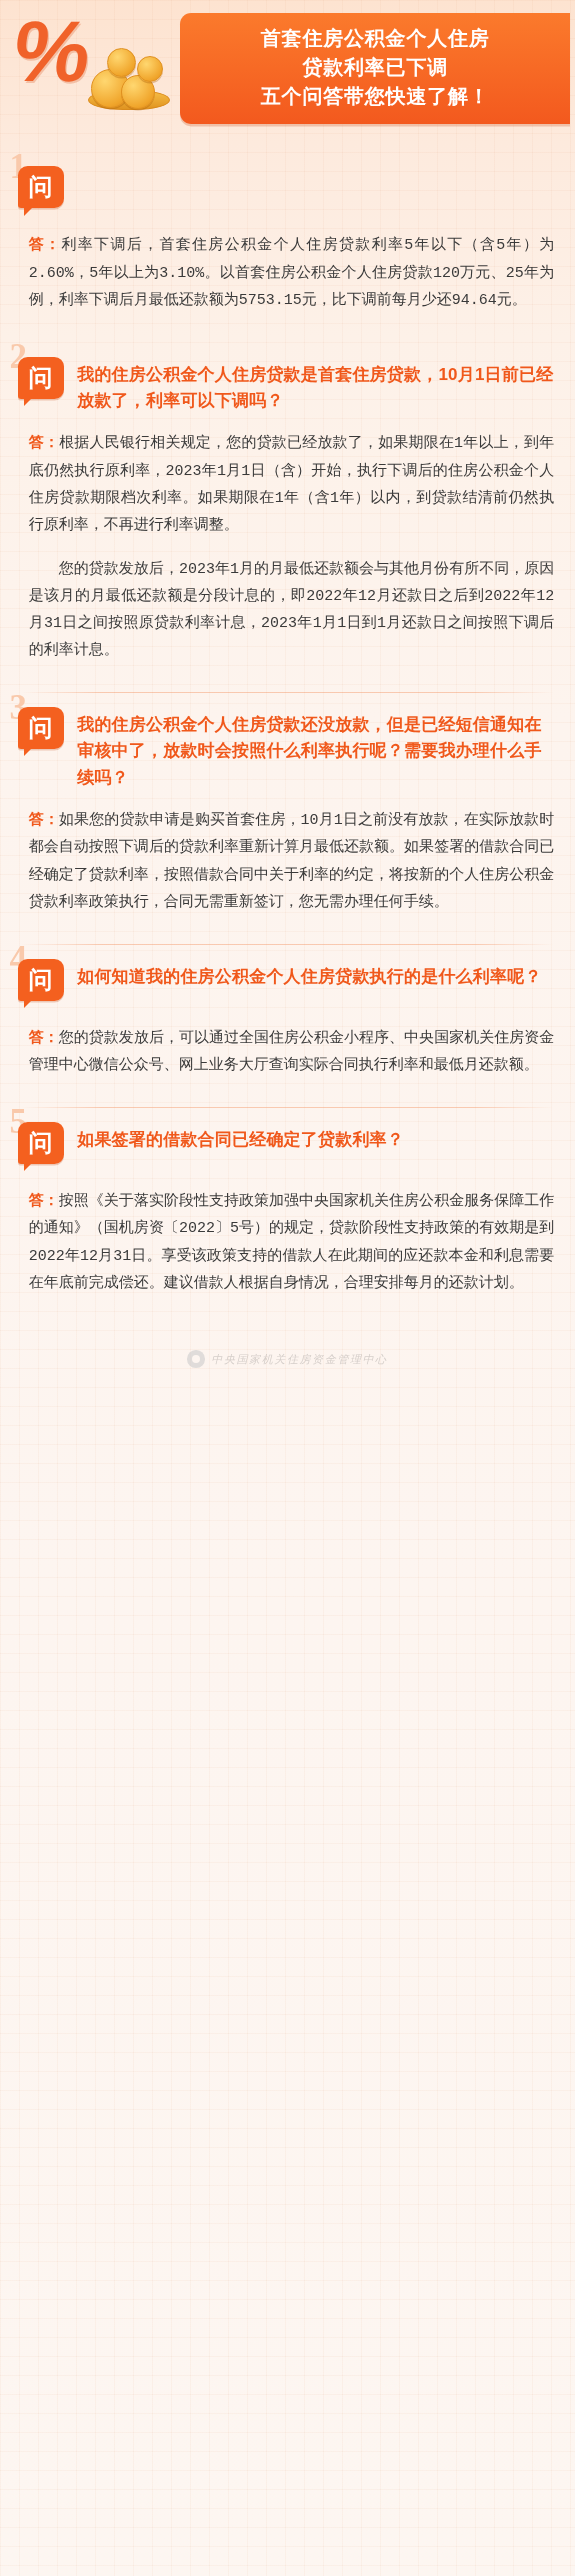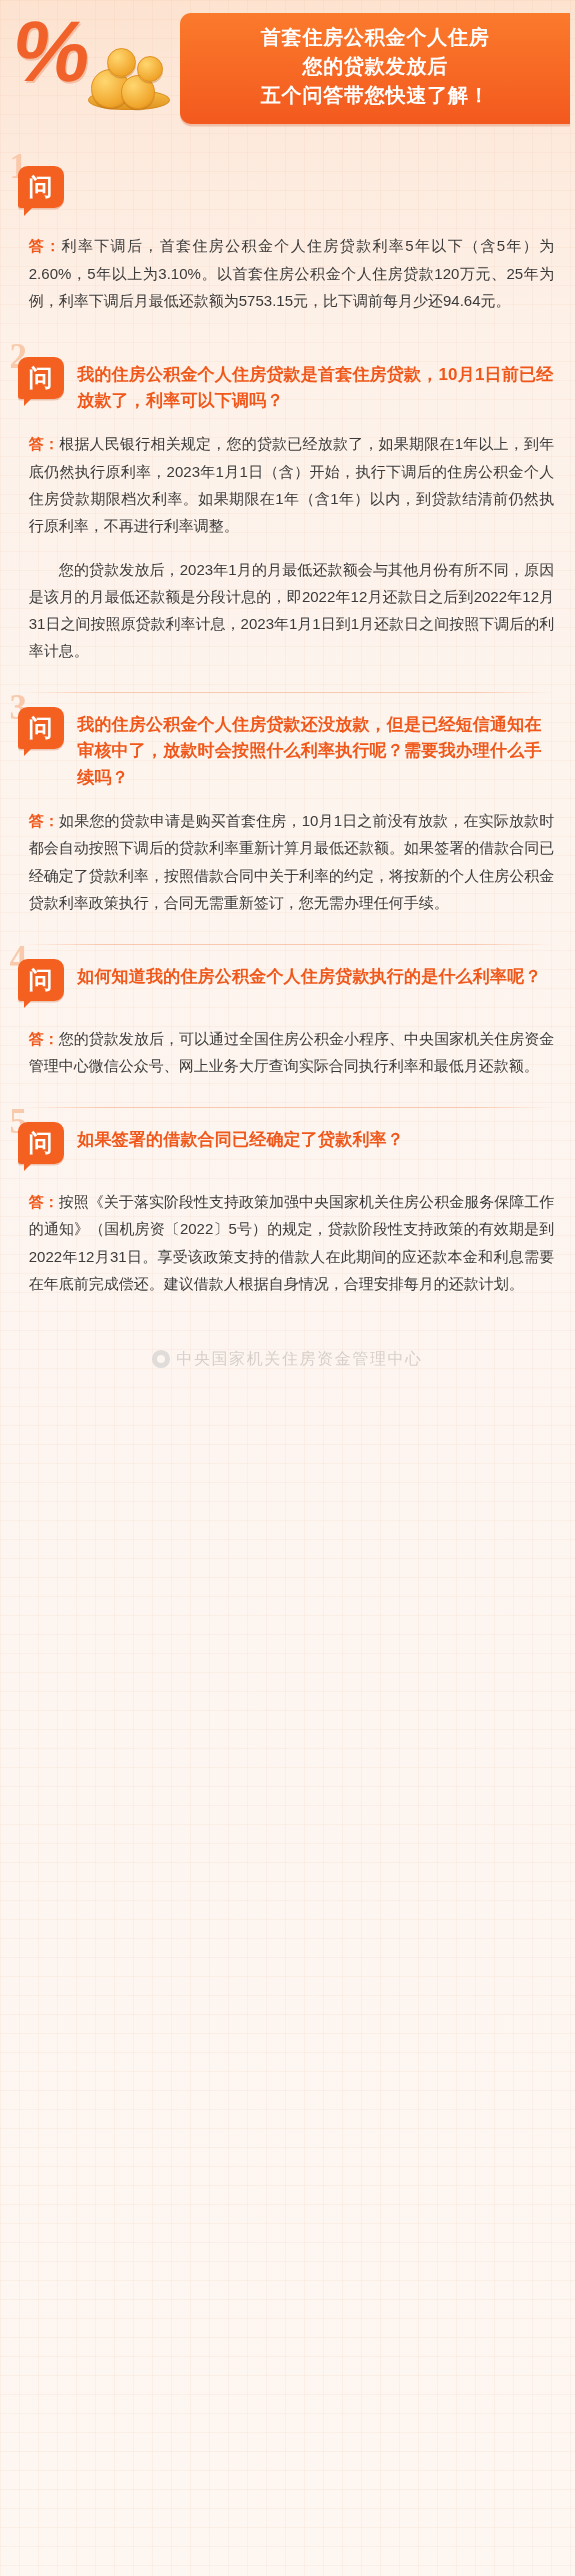--- a/index.html
+++ b/index.html
@@ -91,21 +91,20 @@
     box-shadow: 0 2.4px 0 rgba(200,70,15,0.25);
   }
   .title-line {
     color: #ffffff;
     font-size: 20px;
     font-weight: bold;
     line-height: 1.45;
     text-align: center;
     letter-spacing: 0.8px;
     white-space: nowrap;
-    font-family: Liberation Mono, monospace;
   }
 
   
   .qa {
     position: relative;
     margin: 0 0 6.4px 0;
     padding: 4.8px 17.6px 21px 17.6px;
     box-sizing: border-box;
   }
   .qa-head {
@@ -172,21 +171,21 @@
     padding-left: 11.2px;
     padding-right: 3.2px;
   }
   .a-para {
     color: #3a3a3a;
     font-size: 15px;
     line-height: 1.82;
     text-align: justify;
     text-justify: inter-ideograph;
     margin: 16px 0 8px 0;
-    font-family: Liberation Sans, sans-serif;
+    font-family: Liberation Mono, monospace;
   }
   .a-para:last-child { margin-bottom: 0; }
   .a-para.indent { text-indent: 2em; }
   .a-label {
     color: #f0581b;
     font-weight: bold;
   }
   .divider {
     height: 0.8px;
     background: linear-gradient(to right, rgba(240,120,60,0) 0%, rgba(240,120,60,0.35) 15%, rgba(240,120,60,0.35) 85%, rgba(240,120,60,0) 100%);
@@ -214,43 +213,44 @@
   .footer-logo::after {
     content: "";
     position: absolute;
     left: 4.8px; top: 4.8px;
     width: 8px; height: 8px;
     border-radius: 50%;
     background: #fdf6f1;
   }
   .footer-text {
     color: #b6b0ac;
-    font-size: 16px;
+    font-size: 11px;
     letter-spacing: 1.6px;
+    font-style: italic;
   }
 </style>
 </head>
 <body>
 
 <div class="page">
   <div class="grid-texture"></div>
 
   <div class="header">
     <div class="header-inner">
       <div class="percent-mark">%</div>
       <div class="coins">
         <div class="coin-stack"></div>
         <div class="coin c1"></div>
         <div class="coin c2"></div>
         <div class="coin c3"></div>
         <div class="coin c4"></div>
       </div>
       <div class="title-block">
         <div class="title-line">首套住房公积金个人住房</div>
-        <div class="title-line">您的贷款发放后</div>
+        <div class="title-line">贷款利率已下调</div>
         <div class="title-line">五个问答带您快速了解！</div>
       </div>
     </div>
   </div>
 
   <div class="qa">
     <div class="qa-head">
       <div class="q-badge">
         <div class="q-num">1</div>
         <div class="q-bubble">问</div>

